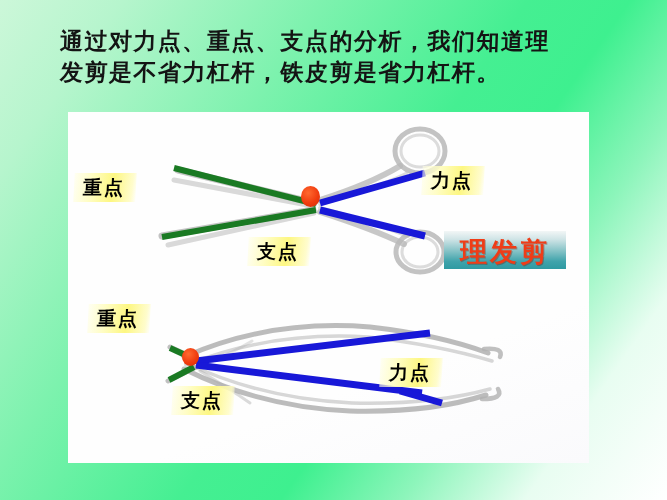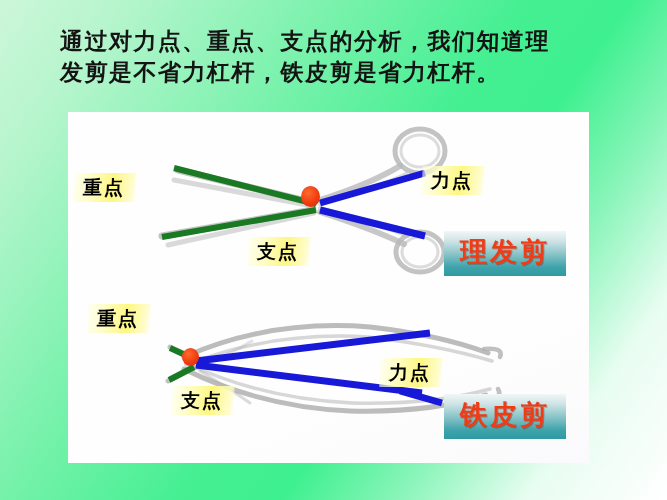--- a/index.html
+++ b/index.html
@@ -118,21 +118,21 @@
 
   
   .name-plate {
     position: absolute;
     font-family: "DejaVu Sans", "Liberation Sans", sans-serif;
     font-size: 27px;
     font-weight: 700;
     letter-spacing: 3px;
     color: #ef3c17;
     text-shadow: 1px 1px 0 rgba(120,20,0,0.35);
-    padding: 5px 16px 9px 16px;
+    padding: 5px 16px 2px 16px;
     white-space: nowrap;
     line-height: 31px;
     background: linear-gradient(180deg,
       #f2f6f6 0%,
       #cfe4e6 22%,
       #7fc0c4 55%,
       #3fa3ab 80%,
       #2e9aa2 100%);
     text-align: right;
   }
@@ -238,15 +238,14 @@
     </svg>
   </div>
   <div class="fulcrum-dot" id="dot-2"></div>
 
   <div class="hl-label hl-yellow" id="label-weight-2">重点</div>
 
   <div class="hl-label hl-yellow" id="label-fulcrum-2">支点</div>
 
   <div class="hl-label hl-yellow" id="label-effort-2">力点</div>
 
-  <div class="name-plate" id="plate-tin">铁皮剪</div>
 
 </div>
 
 </body></html>

